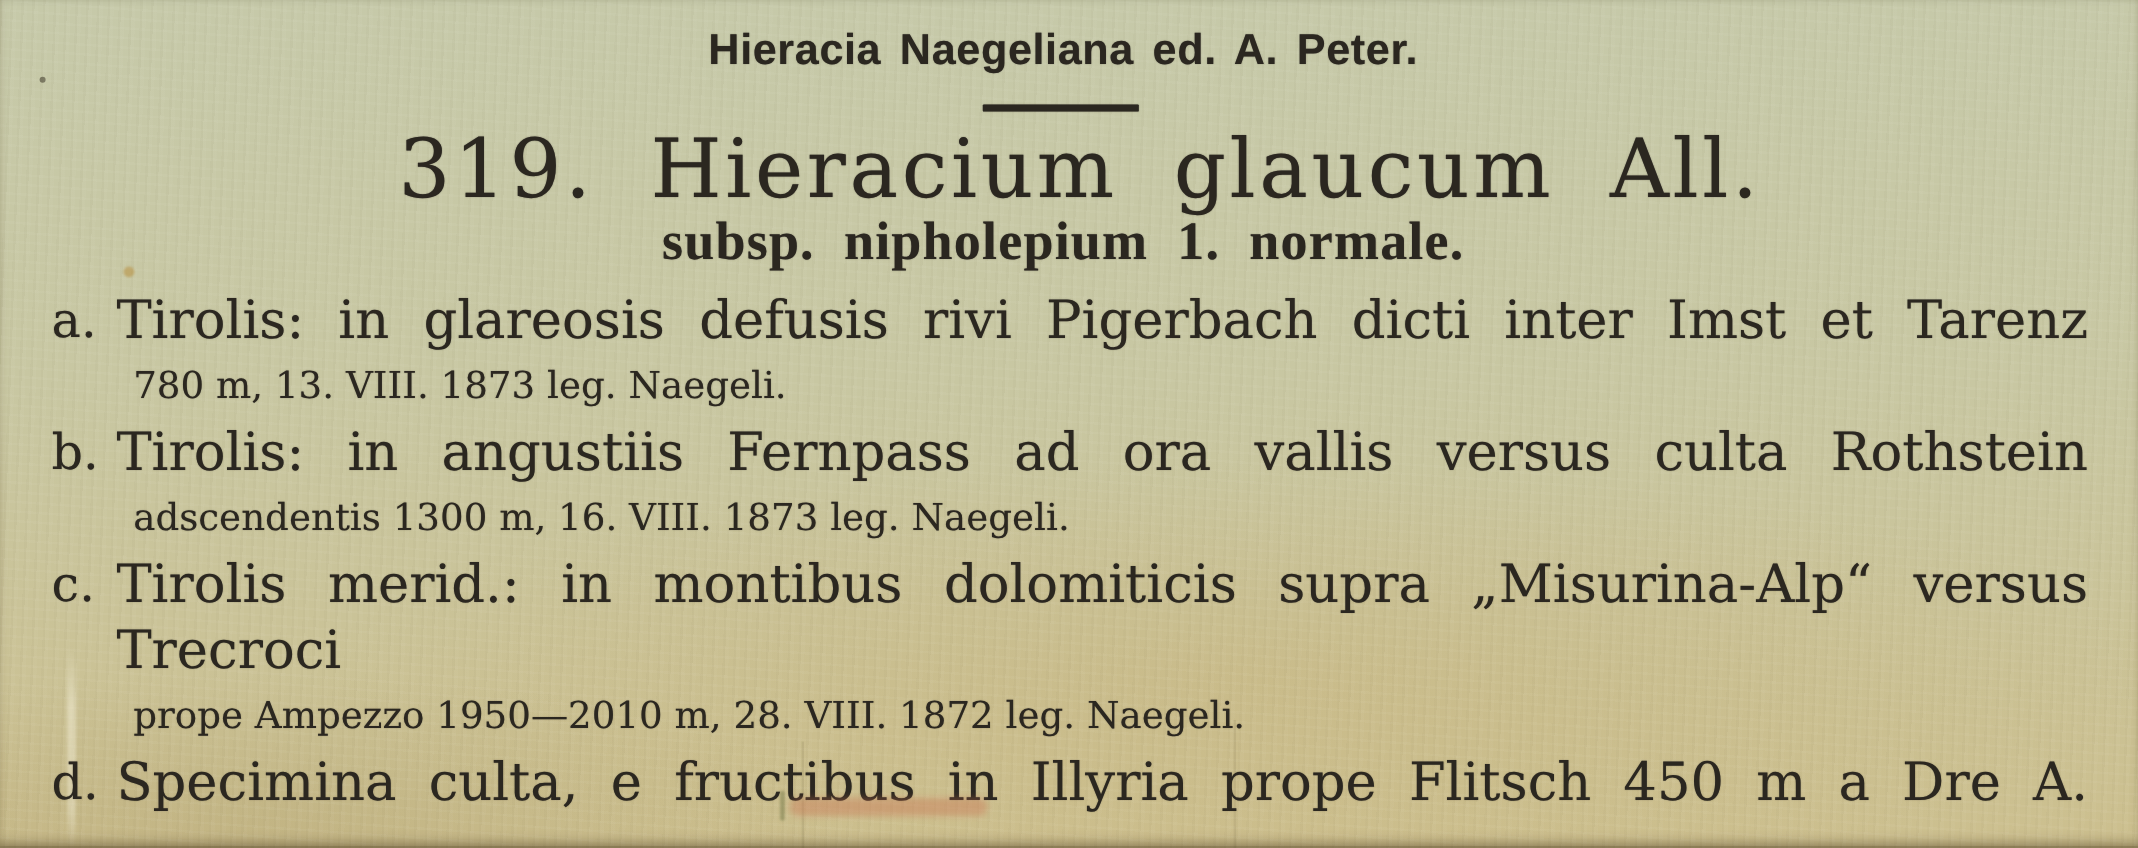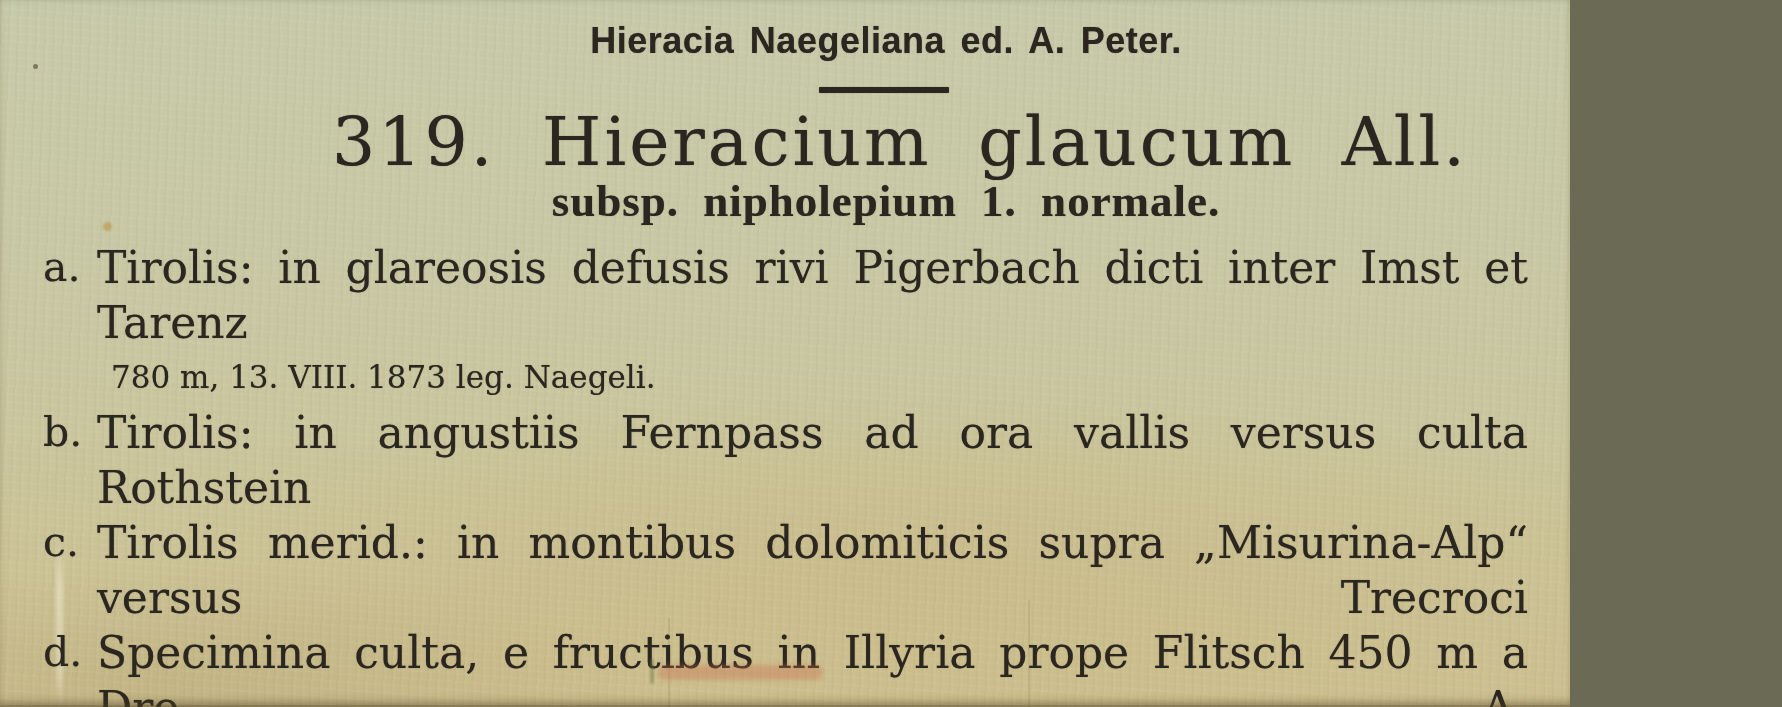--- a/index.html
+++ b/index.html
@@ -1,20 +1,20 @@
 <!DOCTYPE html>
 <html style="--paper-top: #c6c9a9; --paper-bottom: #ccbf8e; --ink: #2b2720; --stamp-red: #c96f4d;"><head>
 <meta charset="utf-8">
 <style>
   html, body { margin: 0; padding: 0; }
   body { background: #6b6a55; }
 
   .page {
     position: relative;
-    width: 1570px;
+    width: 1782px;
     height: 707px;
     overflow: hidden;
     color: var(--ink, #2b2720);
     font-family: "DejaVu Serif", "Liberation Serif", serif;
     background-image:
       repeating-linear-gradient(92deg, rgba(110,100,70,0.035) 0 2px, rgba(255,255,250,0.03) 2px 5px, transparent 5px 9px),
       repeating-linear-gradient(4deg, rgba(255,255,245,0.04) 0 2px, transparent 2px 8px),
       radial-gradient(1100px 260px at 58% 80%, rgba(196,164,98,0.22), transparent 70%),
       radial-gradient(700px 180px at 12% 97%, rgba(150,130,80,0.18), transparent 70%),
       linear-gradient(180deg, var(--paper-top, #c6c9a9) 0%, #c8c7a2 45%, var(--paper-bottom, #ccbf8e) 100%);
@@ -150,27 +150,29 @@
       <div class="lines">
         <div class="l1">Tirolis: in glareosis defusis rivi Pigerbach dicti inter Imst et Tarenz</div>
         <div class="l2">780 m, 13. VIII. 1873 leg. Naegeli.</div>
       </div>
     </div>
 
     <div class="entry">
       <span class="letter">b.</span>
       <div class="lines">
         <div class="l1">Tirolis: in angustiis Fernpass ad ora vallis versus culta Rothstein</div>
+        <div class="l2">adscendentis 1300 m, 16. VIII. 1873 leg. Naegeli.</div>
       </div>
     </div>
 
     <div class="entry">
       <span class="letter">c.</span>
       <div class="lines">
         <div class="l1">Tirolis merid.: in montibus dolomiticis supra „Misurina-Alp“ versus Trecroci</div>
+        <div class="l2">prope Ampezzo 1950—2010 m, 28. VIII. 1872 leg. Naegeli.</div>
       </div>
     </div>
 
     <div class="entry">
       <span class="letter">d.</span>
       <div class="lines">
         <div class="l1">Specimina culta, e fructibus in Illyria prope Flitsch 450 m a Dre A.</div>
       </div>
     </div>
 

